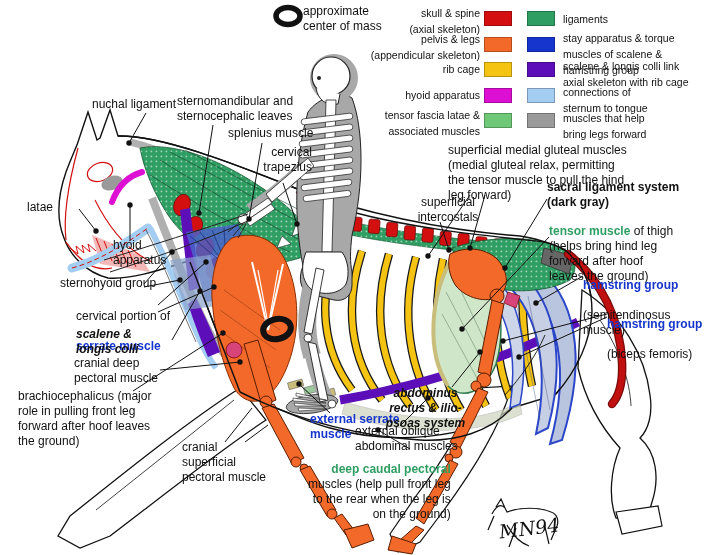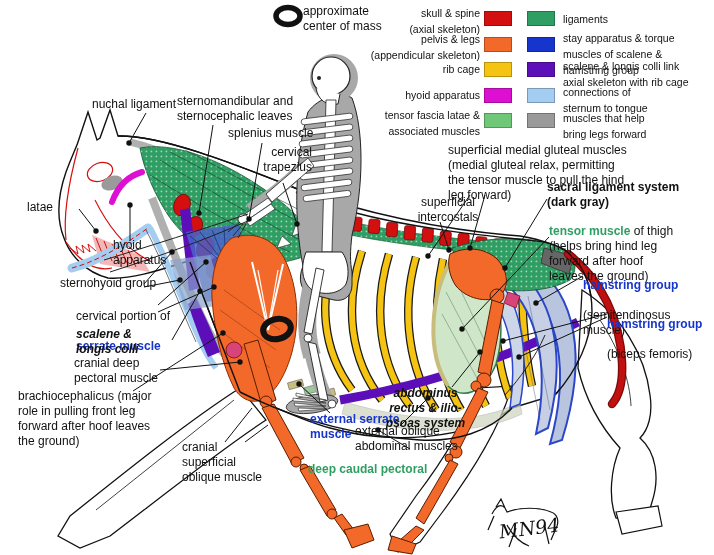--- a/index.html
+++ b/index.html
@@ -394,25 +394,28 @@
   <div class="ann it" style="left:76px;top:327px;">scalene &amp;
 longis colli</div>
   <div class="ann" style="left:74px;top:356px;">cranial deep
 pectoral muscle</div>
   <div class="ann" style="left:18px;top:389px;">brachiocephalicus (major
 role in pulling front leg
 forward after hoof leaves
 the ground)</div>
   <div class="ann" style="left:182px;top:440px;">cranial
 superficial
-oblique muscle</div>
+pectoral muscle</div>
   <div class="ann blue" style="left:310px;top:412px;">external serrate
 muscle</div>
   <div class="ann" style="left:308px;top:447px;text-align:right;">
     <span class="green">deep caudal pectoral</span>
+    <div>muscles (help pull front leg
+to the rear when the leg is
+on the ground)</div>
   </div>
   <div class="ann it ctr" style="left:378px;top:386px;width:95px;">abdominus
 rectus &amp; ilio-
 psoas system</div>
   <div class="ann" style="left:355px;top:424px;">external oblique
 abdominal muscles</div>
   <div class="ann" style="left:448px;top:143px;">superficial medial gluteal muscles
 (medial gluteal relax, permitting
 the tensor muscle to pull the hind
 leg forward)</div>

